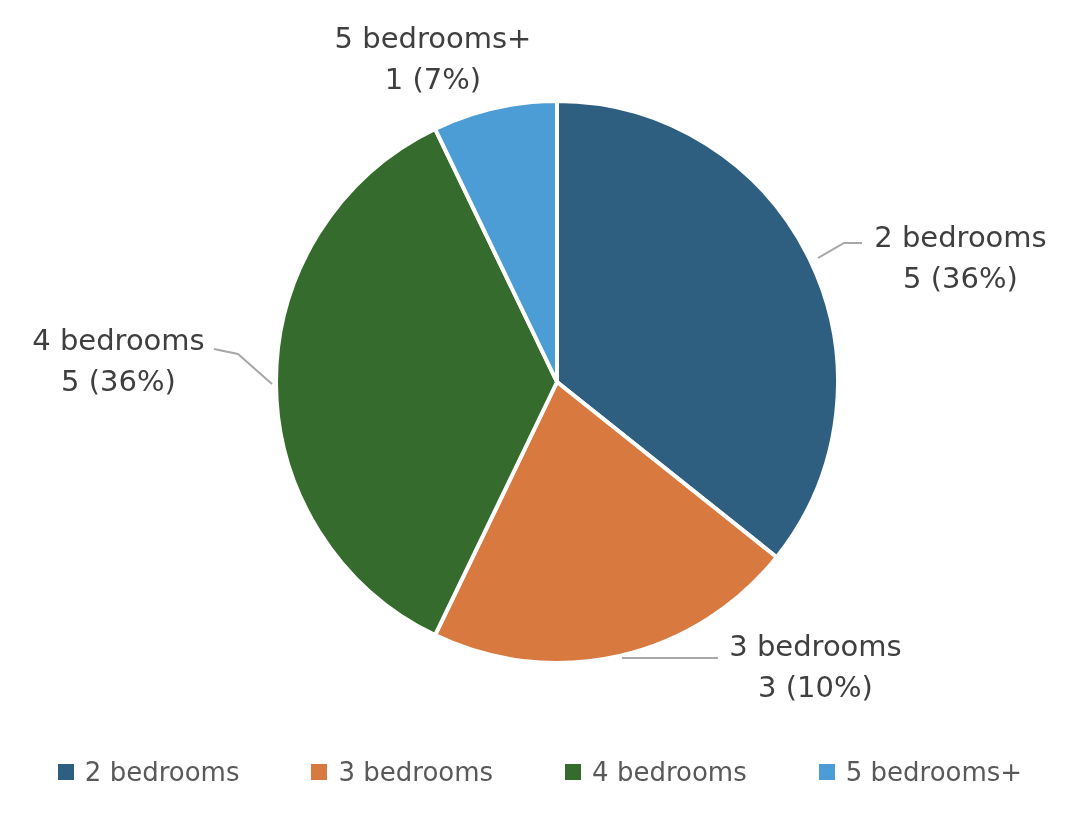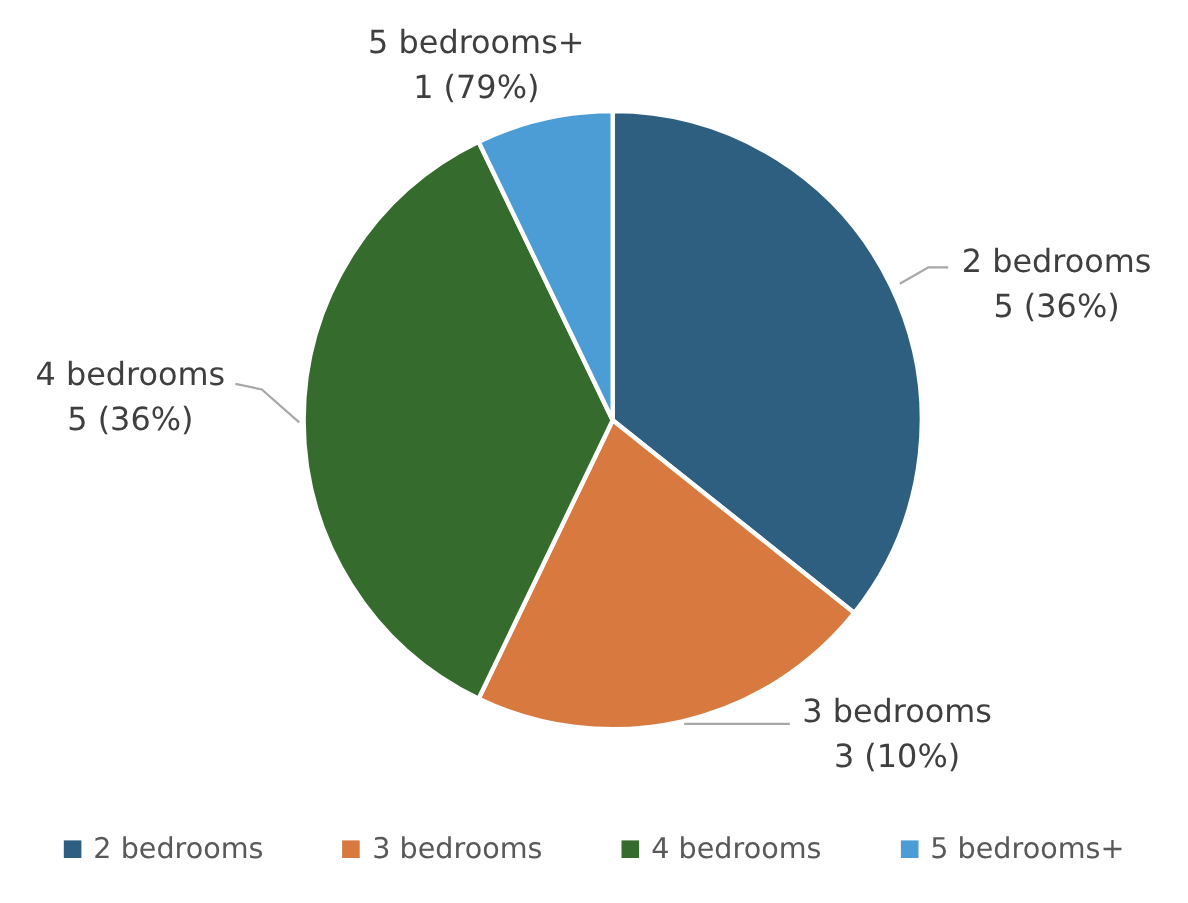--- a/index.html
+++ b/index.html
@@ -73,21 +73,21 @@
       </g>
     <g id="leader-lines" fill="none" stroke-width="2" stroke="#a8a8a8">
       <polyline points="818,258 844,243 862,243"></polyline>
       <polyline points="622,658 718,658"></polyline>
       <polyline points="214,349 238,354 272,384"></polyline>
     </g>
   </svg>
 
   <div class="callout callout-top">
     <span class="lbl">5 bedrooms+</span>
-    <span class="val">1 (79%)</span>
+    <span class="val">1 (7%)</span>
   </div>
 
   <div class="callout callout-right">
     <span class="lbl">2 bedrooms</span>
     <span class="val">5 (36%)</span>
   </div>
 
   <div class="callout callout-bottom">
     <span class="lbl">3 bedrooms</span>
     <span class="val">3 (10%)</span>

